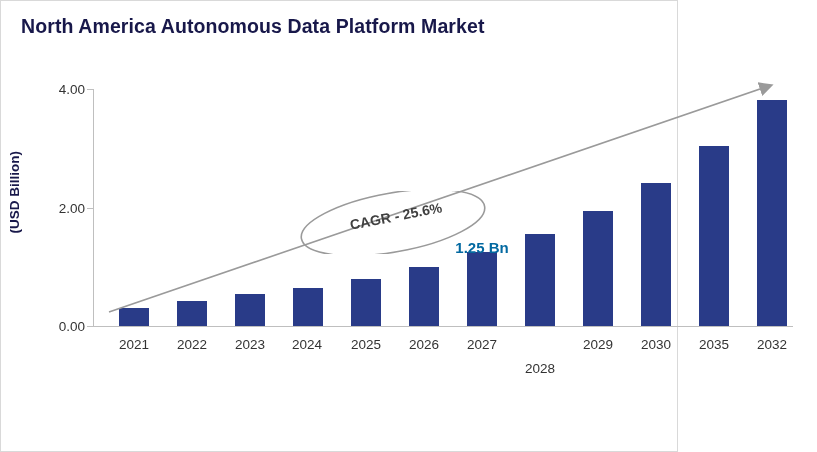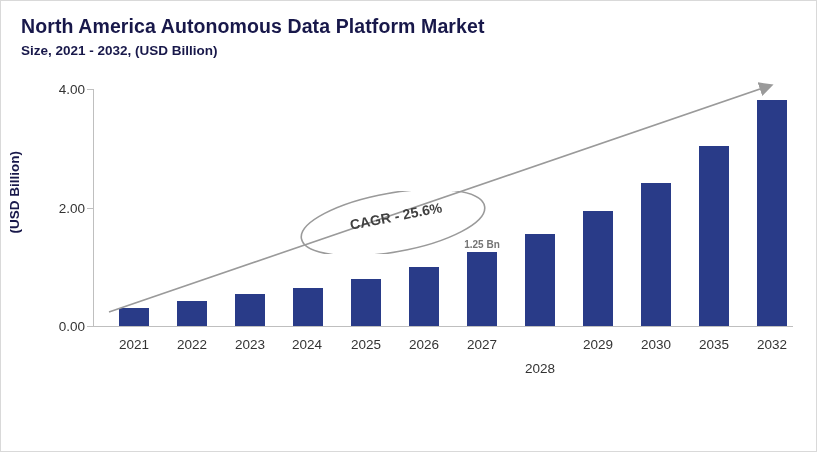--- a/index.html
+++ b/index.html
@@ -9,21 +9,21 @@
   body {
     width: 817px;
     height: 452px;
     background: #ffffff;
     font-family: "Liberation Sans", sans-serif;
     color: #1a1a2e;
     overflow: hidden;
   }
   .frame {
     position: relative;
-    width: 817px;
+    width: 678px;
     height: 452px;
     box-sizing: border-box;
     border: 1px solid #d9d9d9;
     background: #ffffff;
   }
   .title {
     position: absolute;
     left: 20px;
     top: 14px;
     font-size: 19.5px;
@@ -106,23 +106,23 @@
     position: absolute;
     top: 336px;
     font-size: 13.5px;
     color: #333333;
     text-align: center;
     width: 60px;
     margin-left: -30px;
   }
   .datalabel {
     position: absolute;
-    font-size: 10px;
-    font-weight: bold;
-    color: #737373;
+    font-size: 15px;
+    font-weight: bold;
+    color: #0369a1;
     white-space: nowrap;
     text-align: center;
     width: 80px;
     margin-left: -40px;
   }
   .arrow-svg {
     position: absolute;
     left: 92px;
     top: 68px;
     width: 700px;
@@ -158,21 +158,20 @@
     color: #18184a;
     white-space: nowrap;
   }
 </style>
 </head>
 <body>
 
 <div class="frame">
 
   <div class="title">North America Autonomous Data Platform Market</div>
-  <div class="subtitle">Size, 2021 - 2032, (USD Billion)</div>
 
   <div class="axis-title">(USD Billion)</div>
 
   <div class="axis-y"></div>
   <div class="axis-x"></div>
 
   <div class="tick-line" style="top:325px;"></div>
   <div class="tick-line" style="top:206.5px;"></div>
   <div class="tick-line" style="top:88px;"></div>
 

